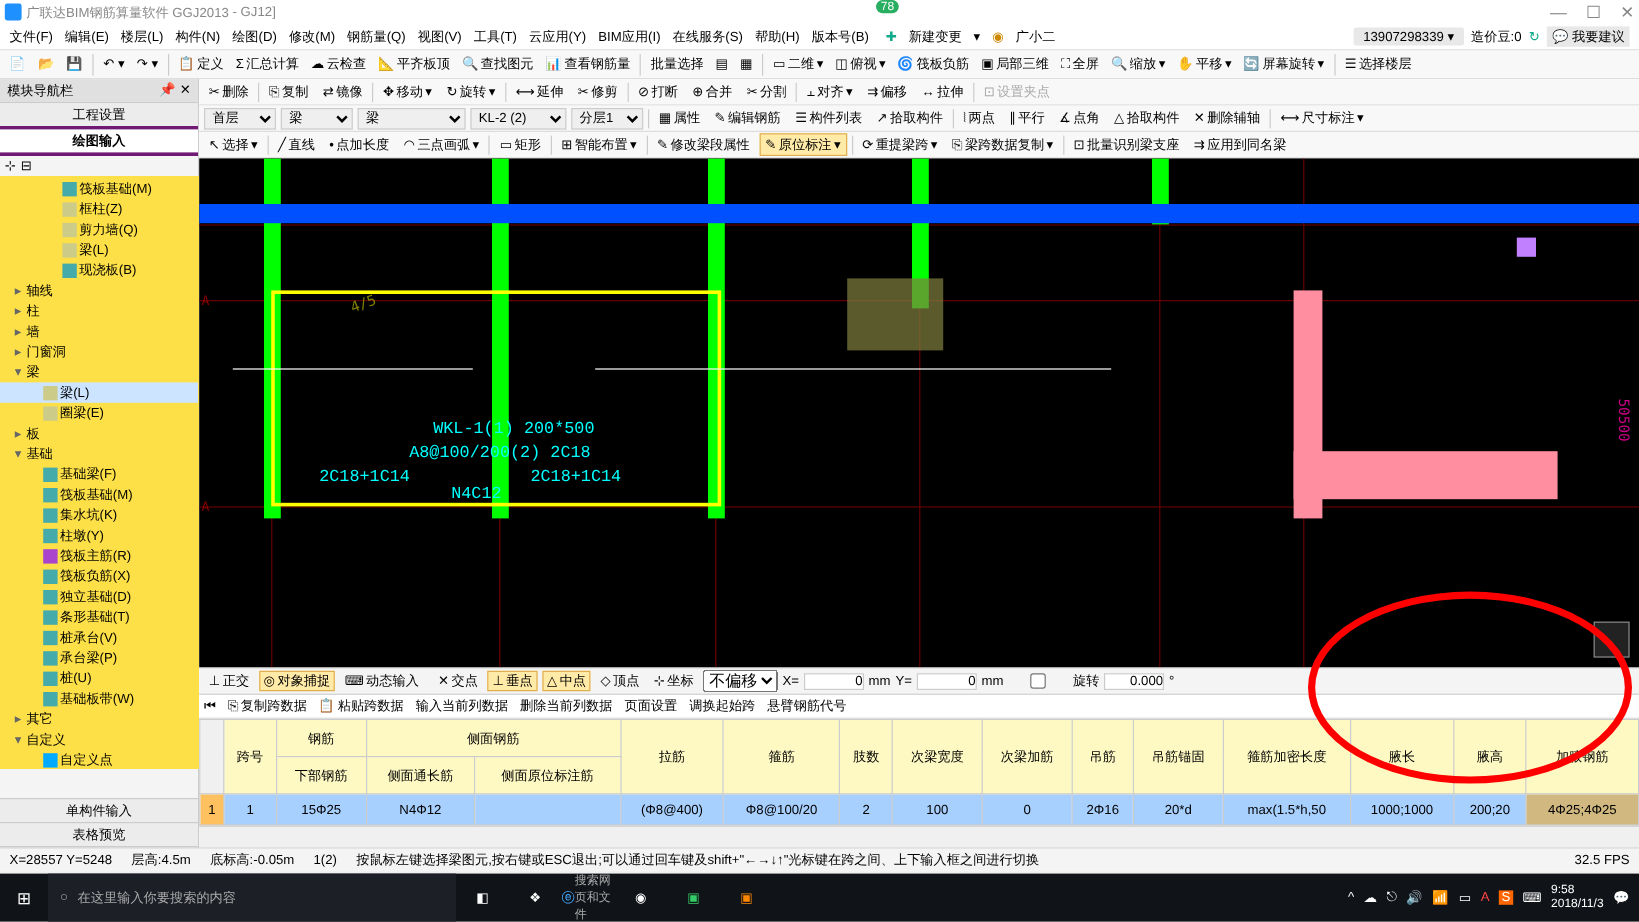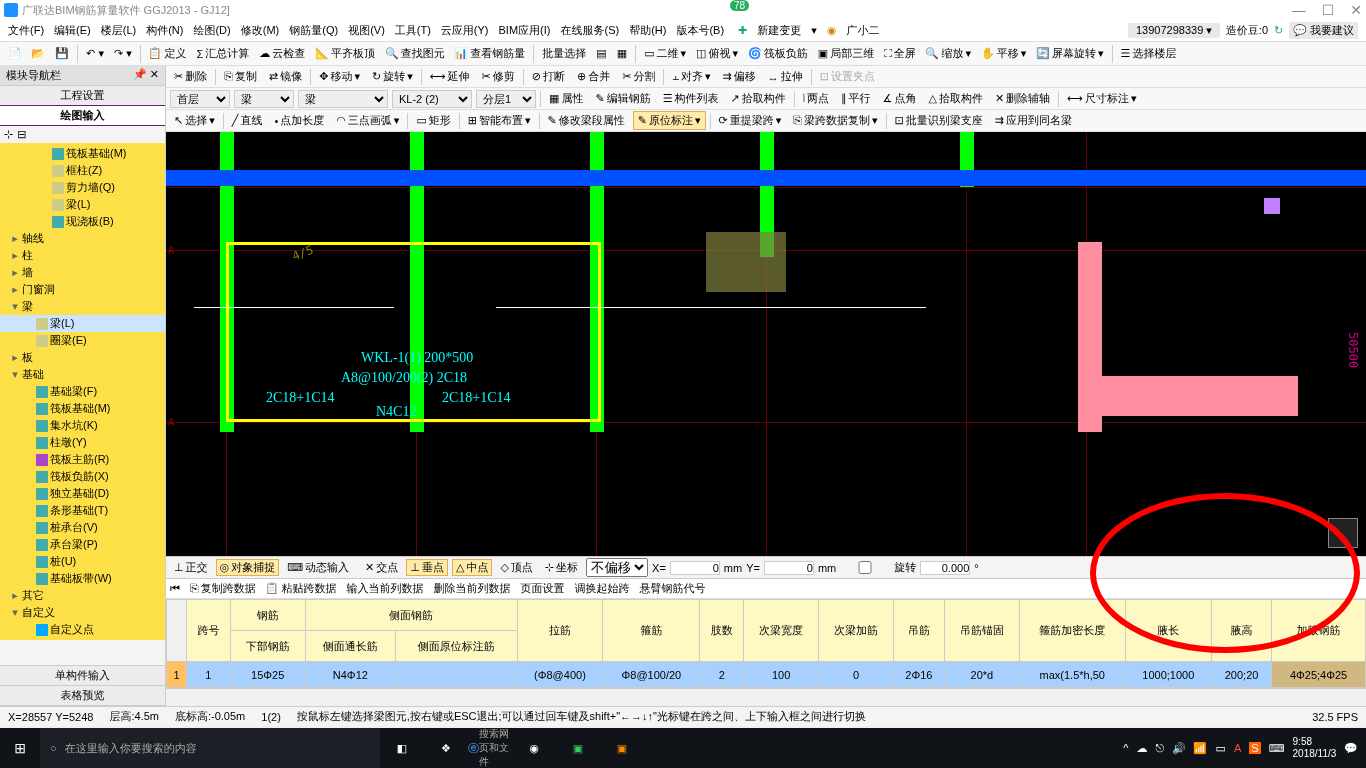--- a/index.html
+++ b/index.html
@@ -11,21 +11,21 @@
 .menubar { height: 22px; background: #fff; display: flex; align-items: center; padding: 0 8px; gap: 10px; border-bottom: 1px solid #ddd; }
 .menubar .right { margin-left: auto; display: flex; gap: 6px; align-items: center; }
 .menubar .phone { background: #e8e8e8; padding: 1px 8px; border-radius: 2px; }
 .menubar .suggest { background: #e8e8e8; padding: 1px 4px; }
 .toolbar { height: 24px; background: #f8f8f8; border-bottom: 1px solid #ddd; display: flex; align-items: center; padding: 0 4px; gap: 2px; }
 .toolbar .tb { padding: 1px 4px; display: flex; align-items: center; gap: 2px; font-size: 11px; }
 .toolbar .sep { width: 1px; height: 18px; background: #ccc; margin: 0 2px; }
 .main { display: flex; height: 640px; }
 .left-panel { width: 166px; background: #f4f4f4; border-right: 1px solid #ccc; display: flex; flex-direction: column; }
 .left-panel .hdr { background: #e0e0e0; padding: 2px 6px; border-bottom: 1px solid #ccc; display: flex; justify-content: space-between; }
-.left-panel .sub { text-align: center; padding: 2px; border-bottom: 1px solid #701a75; background: #ececec; }
+.left-panel .sub { text-align: center; padding: 2px; border-bottom: 3px solid #701a75; background: #ececec; }
 .left-panel .icons-row { padding: 2px 4px; display: flex; gap: 4px; }
 .tree { flex: 1; overflow: auto; background: #fde047; font-size: 11px; padding: 2px 0; }
 .tree .node { padding: 1px 0 1px 20px; white-space: nowrap; display: flex; align-items: center; gap: 2px; }
 .tree .node.l1 { padding-left: 10px; }
 .tree .node.l2 { padding-left: 24px; }
 .tree .node.l3 { padding-left: 40px; }
 .tree .node.sel { background: #cce4ff; }
 .tree .exp { width: 10px; display: inline-block; text-align: center; color: #666; }
 .tree .tico { width: 12px; height: 12px; display: inline-block; }
 .left-panel .bot { background: #ececec; text-align: center; border-top: 1px solid #ccc; margin-top: 25px; }
@@ -37,21 +37,21 @@
 .cmd-row select, .cmd-row input[type=text] { font-size: 11px; border: 1px solid #ccc; padding: 0 2px; height: 18px; }
 .cmd-row .pressed { background: #ffeaa7; border: 1px solid #e0b050; }
 .viewport { flex: 1; background: #000; position: relative; overflow: hidden; }
 .viewport .grid-h { position: absolute; left: 0; right: 0; height: 1px; background: #600; }
 .viewport .grid-v { position: absolute; top: 0; bottom: 0; width: 1px; background: #600; }
 .viewport .axis-label { position: absolute; color: #800; font-size: 11px; font-family: monospace; }
 .viewport .blue-bar { position: absolute; background: #0050ff; }
 .viewport .green-bar { position: absolute; background: #00ff00; }
 .viewport .yellow-box { position: absolute; border: 3px solid #ffff00; }
 .viewport .white-line { position: absolute; background: #fff; height: 1px; }
-.viewport .beam-text { position: absolute; color: #00ffff; font-family: Liberation Serif, serif; font-size: 14px; white-space: pre; }
+.viewport .beam-text { position: absolute; color: #00ffff; font-family: Liberation Mono, monospace; font-size: 14px; white-space: pre; }
 .viewport .dim-text { position: absolute; color: #808000; font-family: monospace; font-size: 12px; }
 .viewport .pink-block { position: absolute; background: #ff8fa0; }
 .viewport .olive-block { position: absolute; background: #808040; opacity: 0.7; }
 .viewport .purple-sq { position: absolute; background: #c080ff; width: 16px; height: 16px; }
 .viewport .handle { position: absolute; width: 8px; height: 8px; background: #0050ff; }
 .coord-bar { height: 22px; background: #f4f4f4; border-top: 1px solid #ccc; display: flex; align-items: center; padding: 0 4px; gap: 4px; font-size: 11px; }
 .coord-bar .btn { padding: 1px 4px; display: flex; align-items: center; gap: 2px; }
 .coord-bar .pressed { background: #ffeaa7; border: 1px solid #e0b050; padding: 0 3px; }
 .coord-bar input { width: 50px; font-size: 11px; text-align: right; border: 1px solid #ccc; }
 .table-section { height: 110px; border-top: 1px solid #ccc; background: #fff; display: flex; flex-direction: column; }

